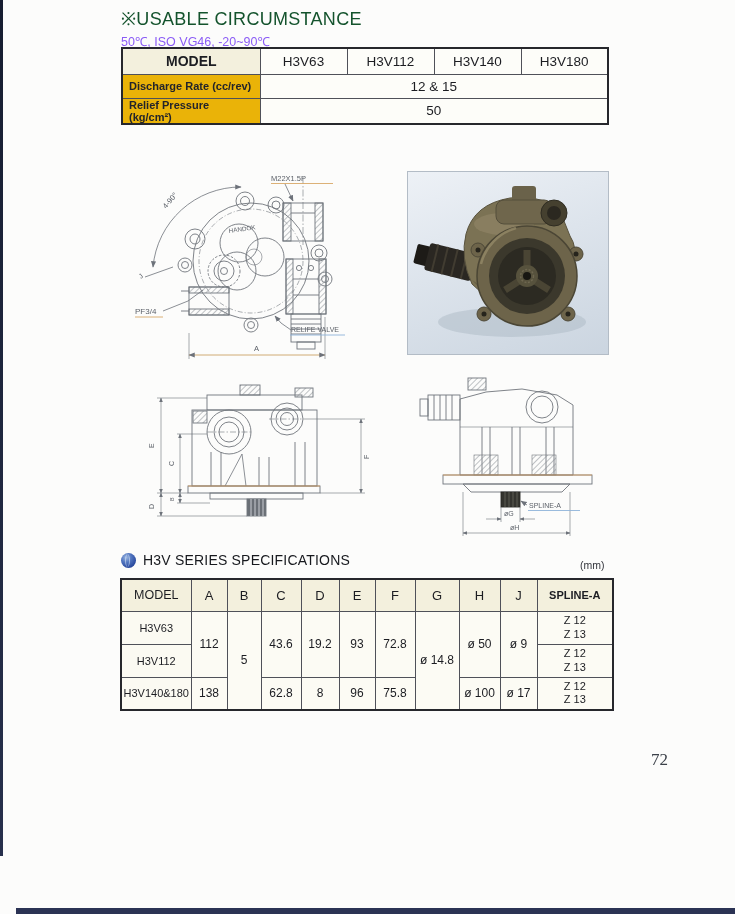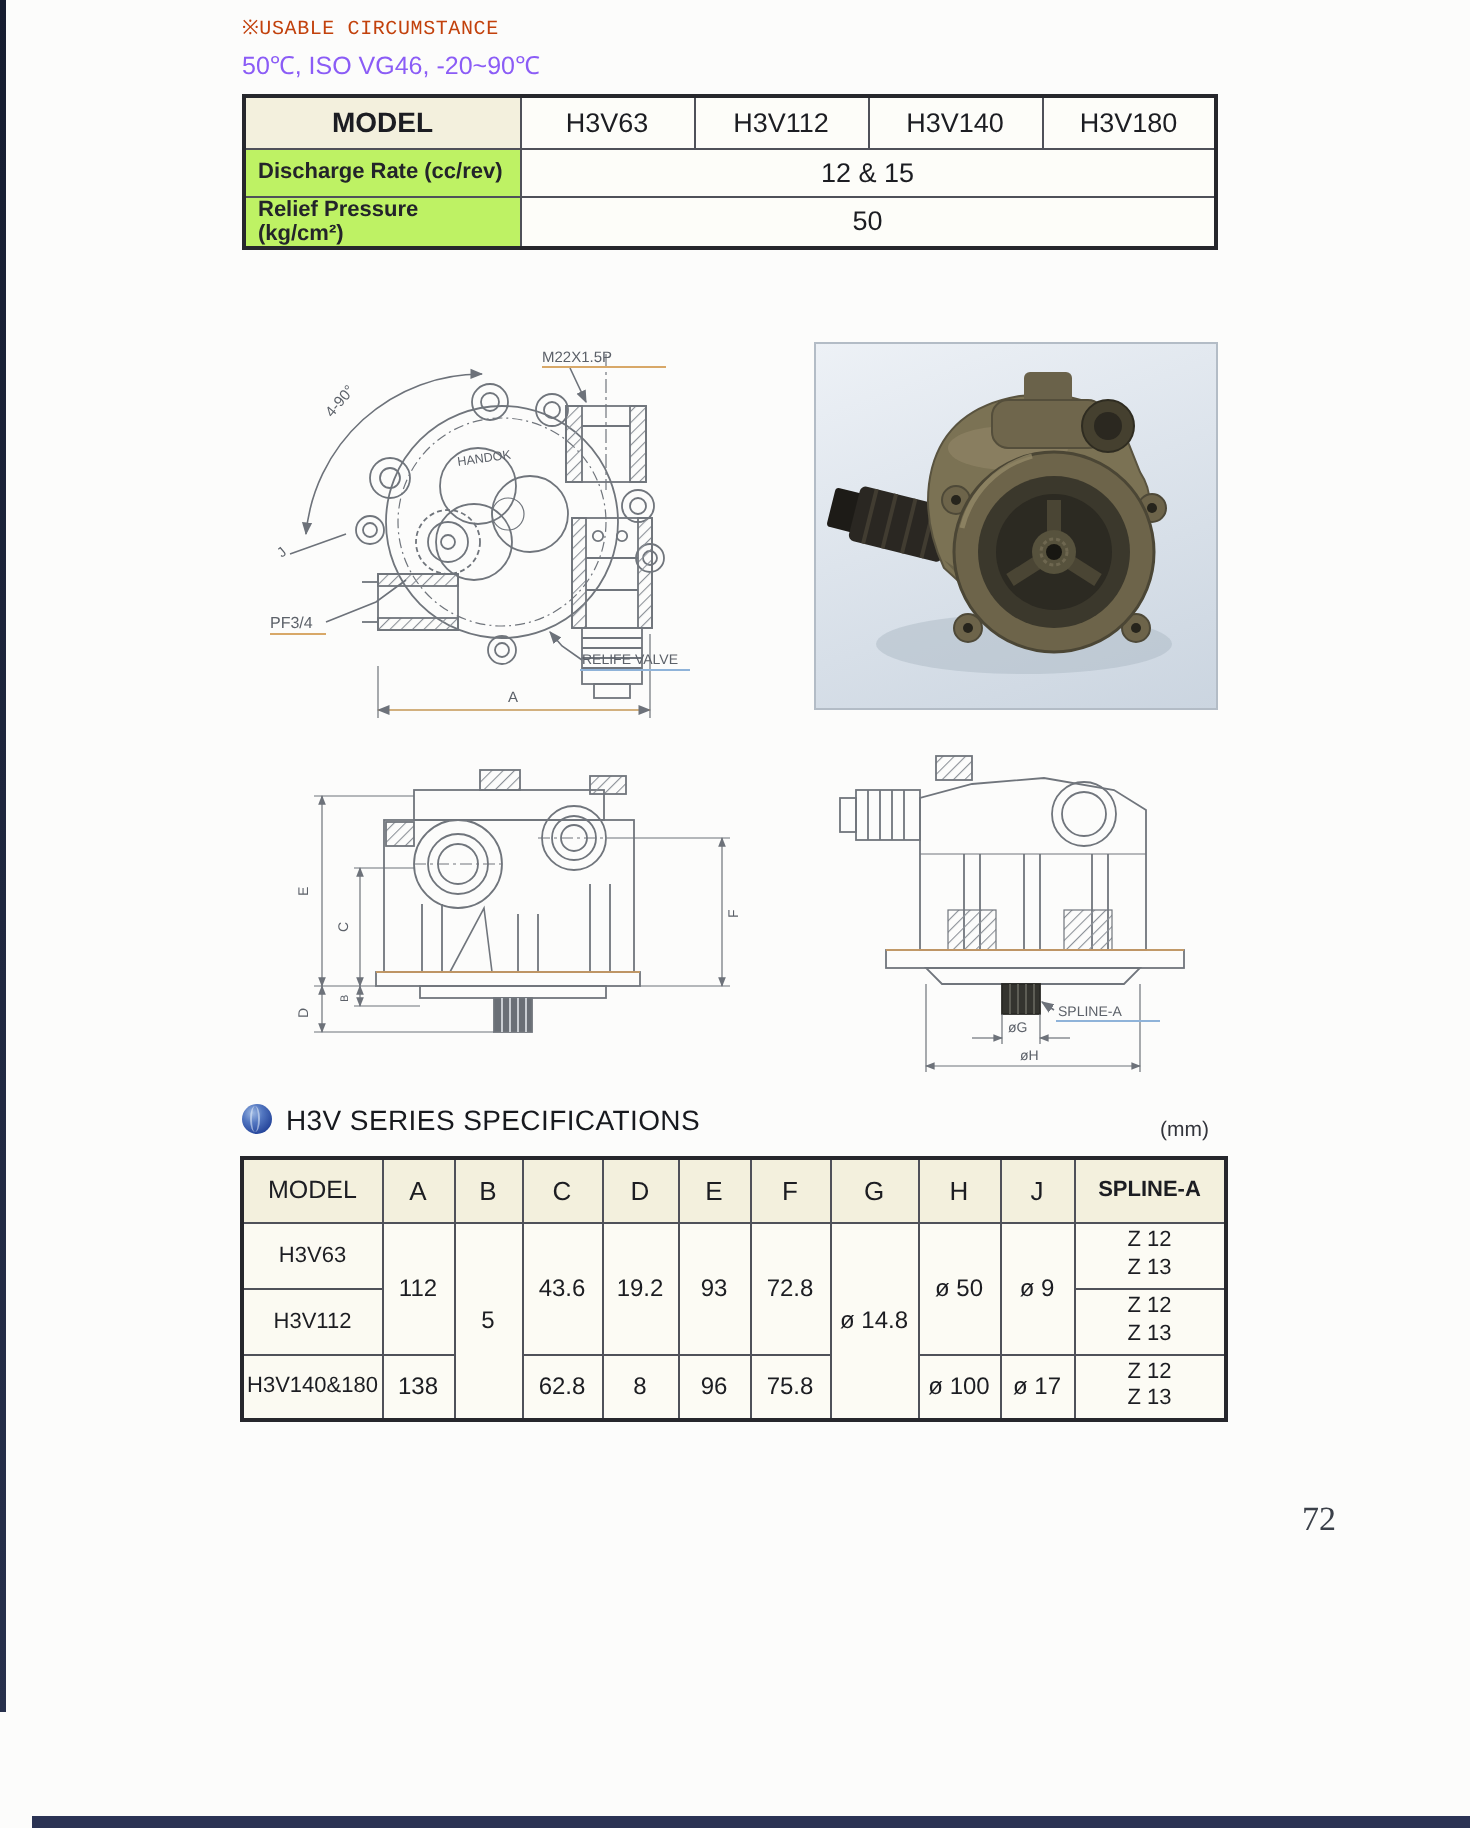--- a/index.html
+++ b/index.html
@@ -8,44 +8,44 @@
           color:#1c1d22; font-family:"Liberation Sans",sans-serif; }
 
   
   .edge-left   { position:absolute; left:0; top:0; width:3px; height:856px;
                  background:linear-gradient(#161d30,#27304c); }
   .edge-bottom { position:absolute; left:16px; right:0; bottom:0; height:6px;
                  background:#2b3354; }
 
   
   .usable { position:absolute; left:121px; top:6px; }
-  .usable .t1 { font-size:10px; letter-spacing:.3px; color:#c2410c;font-family:Liberation Mono, monospace; }
+  .usable .t1 { font-size:18px; letter-spacing:.3px; color:#14532d; }
   .usable .t2 { font-size:12.5px; margin:3px 0 0 0; color:#8b5cf6; }
 
   
   table { border-collapse:collapse; table-layout:fixed; }
   .mt { position:absolute; left:121px; top:47px; width:486px;
         border:2px solid #26272c; font-size:13.5px; }
   .mt td { border:1px solid #4f5159; text-align:center; vertical-align:middle;
            height:24px; overflow:hidden; background:#fdfdf9; }
-  .mt td.lab { background:#bef264; text-align:left; padding:0 6px; font-weight:bold;
+  .mt td.lab { background:#eab308; text-align:left; padding:0 6px; font-weight:bold;
                font-size:11px; color:#23242a; }
   .mt tr.hdr td { height:26px; }
   .mt td.mhead { background:#f3f0dd; font-weight:bold; font-size:14px; }
   .mt .lab-flex { display:flex; justify-content:space-between; align-items:center; }
 
   
   .draw { position:absolute; }
   svg text { font-family:"Liberation Sans",sans-serif; fill:#5c6169; }
   .photo { position:absolute; left:407px; top:171px; width:202px; height:184px;
            border:1px solid #b3bcc6;
            background:linear-gradient(160deg,#edf1f6 0%,#dde4ec 45%,#cbd5e0 100%); }
 
   
-  .spec-head { position:absolute; left:121px; top:552px; display:flex; align-items:flex-start; }
+  .spec-head { position:absolute; left:121px; top:552px; display:flex; align-items:center; }
   .globe { width:15px; height:15px; border-radius:50%; margin-right:7px;
            background:radial-gradient(circle at 35% 30%, #9db8e2 0%, #5276c0 35%, #27479c 75%, #1b3579 100%);
            position:relative; }
   .globe::after { content:""; position:absolute; left:4px; top:1px; width:3px; height:13px;
                   border-radius:50%; border:1px solid rgba(230,238,250,.55); border-top:none; border-bottom:none; }
   .spec-head .title { font-size:14px; color:#17191e; letter-spacing:.2px; }
   .mm-note { position:absolute; left:580px; top:559px; font-size:10.5px; color:#33353c; }
 
   .st { position:absolute; left:120px; top:578px; width:492px;
         border:2px solid #26272c; font-size:12px; }

